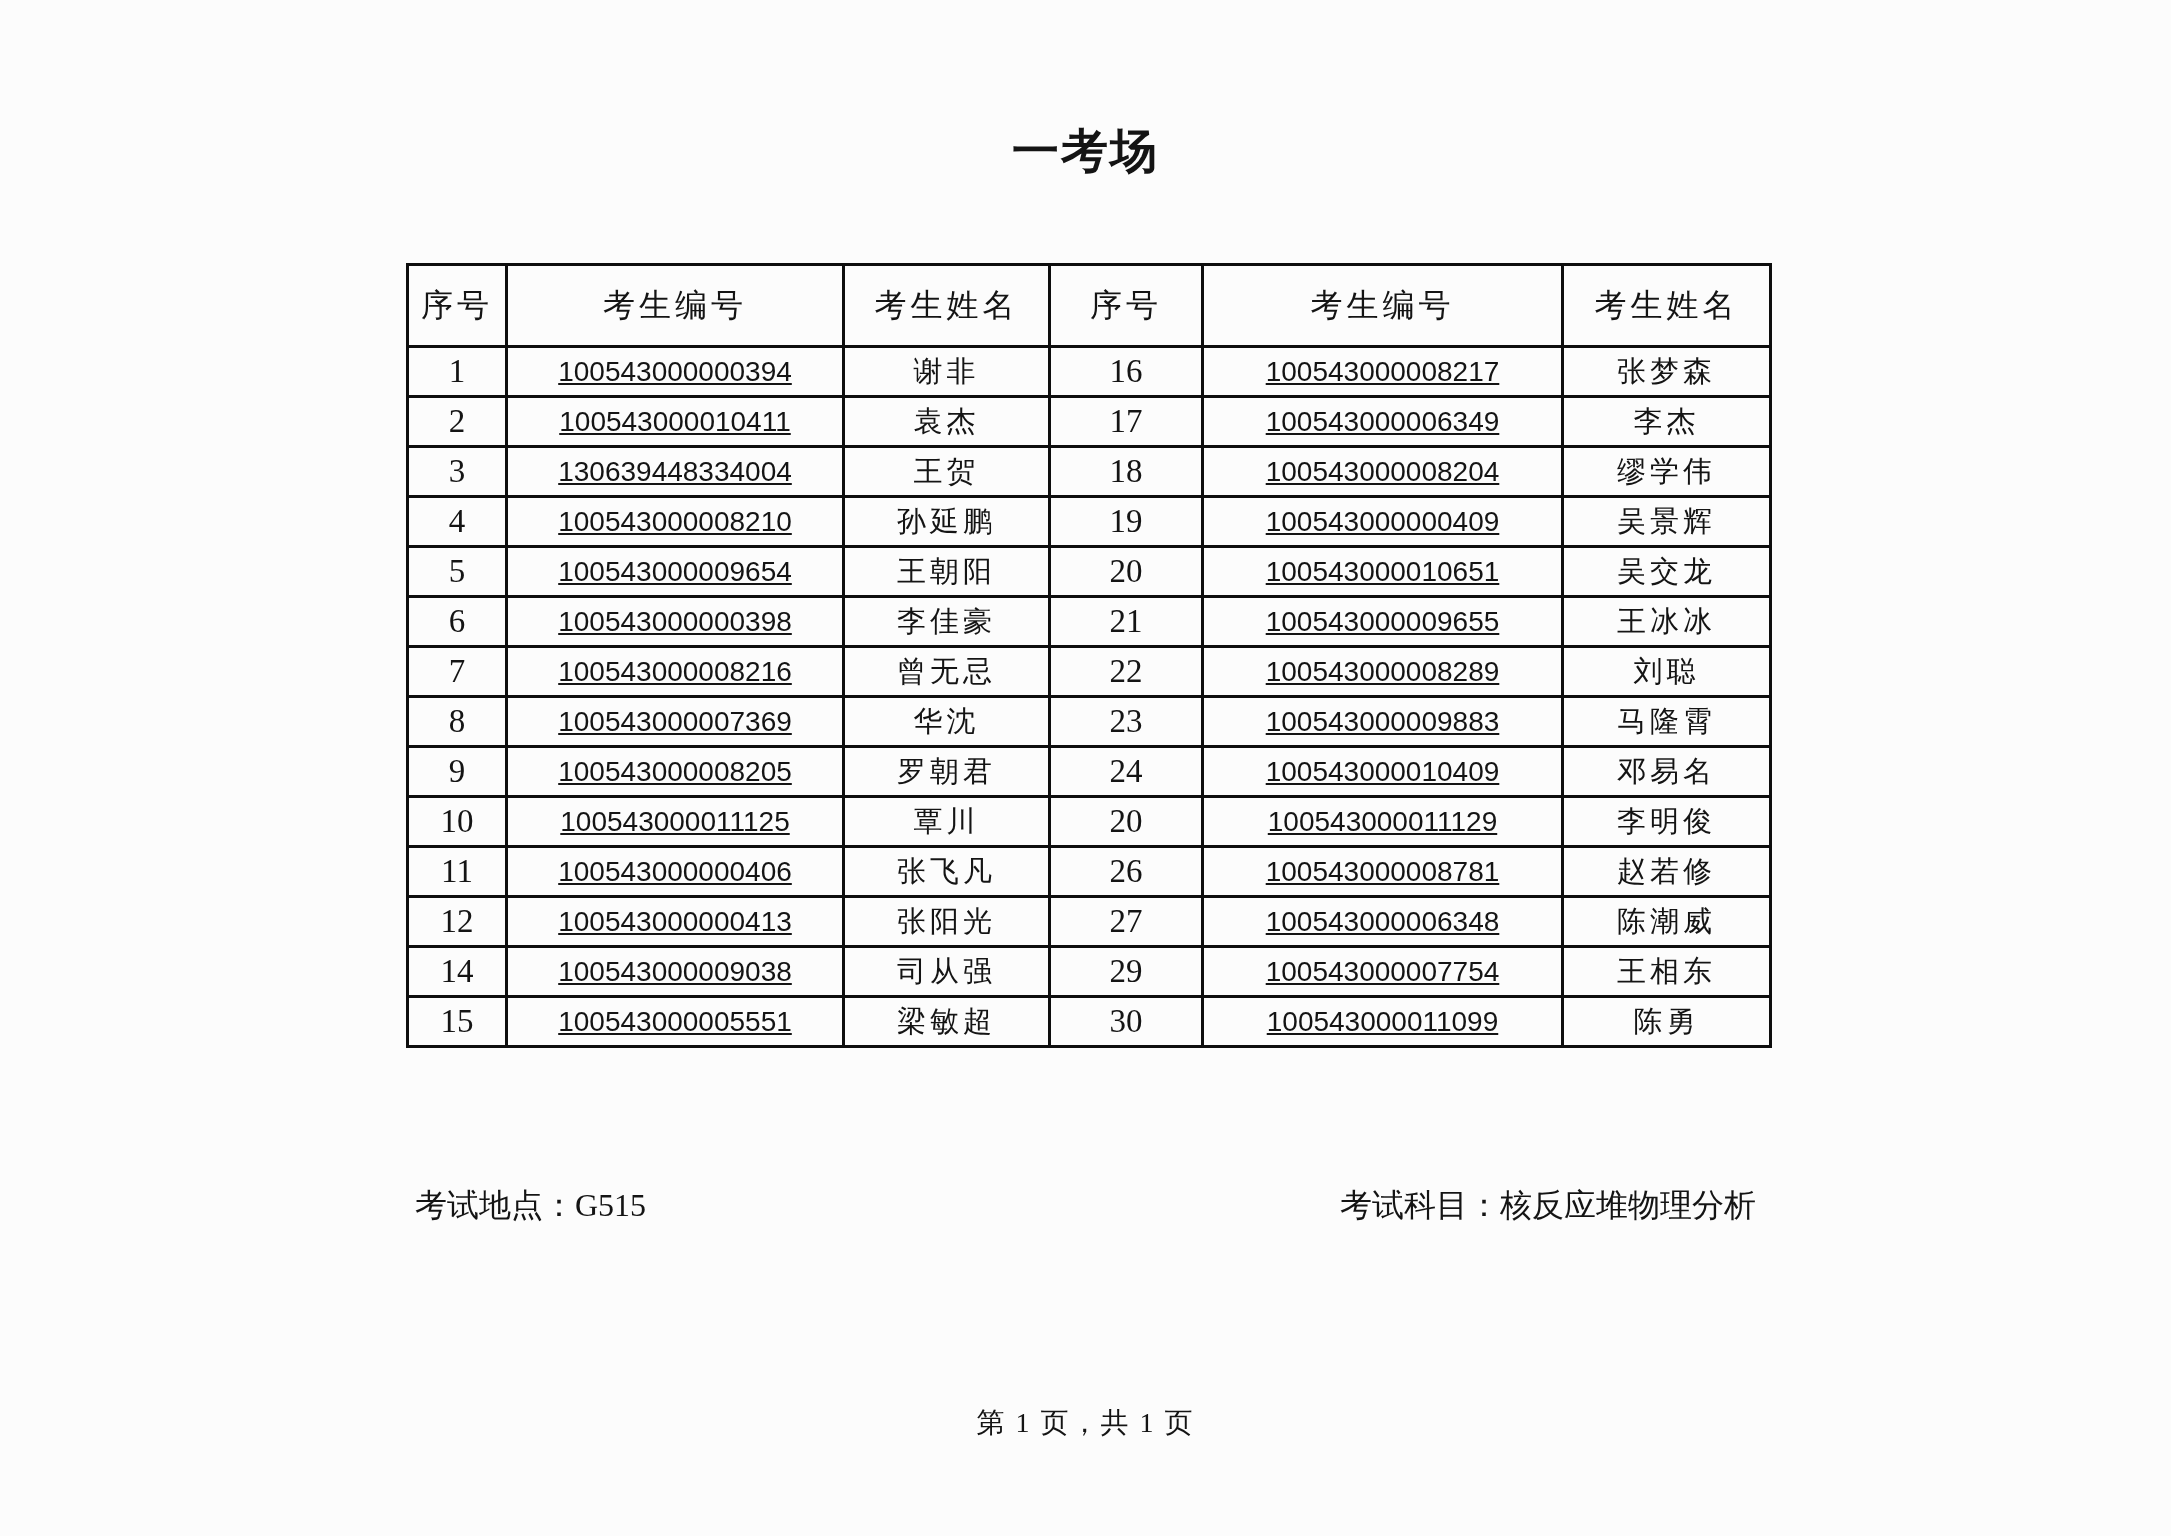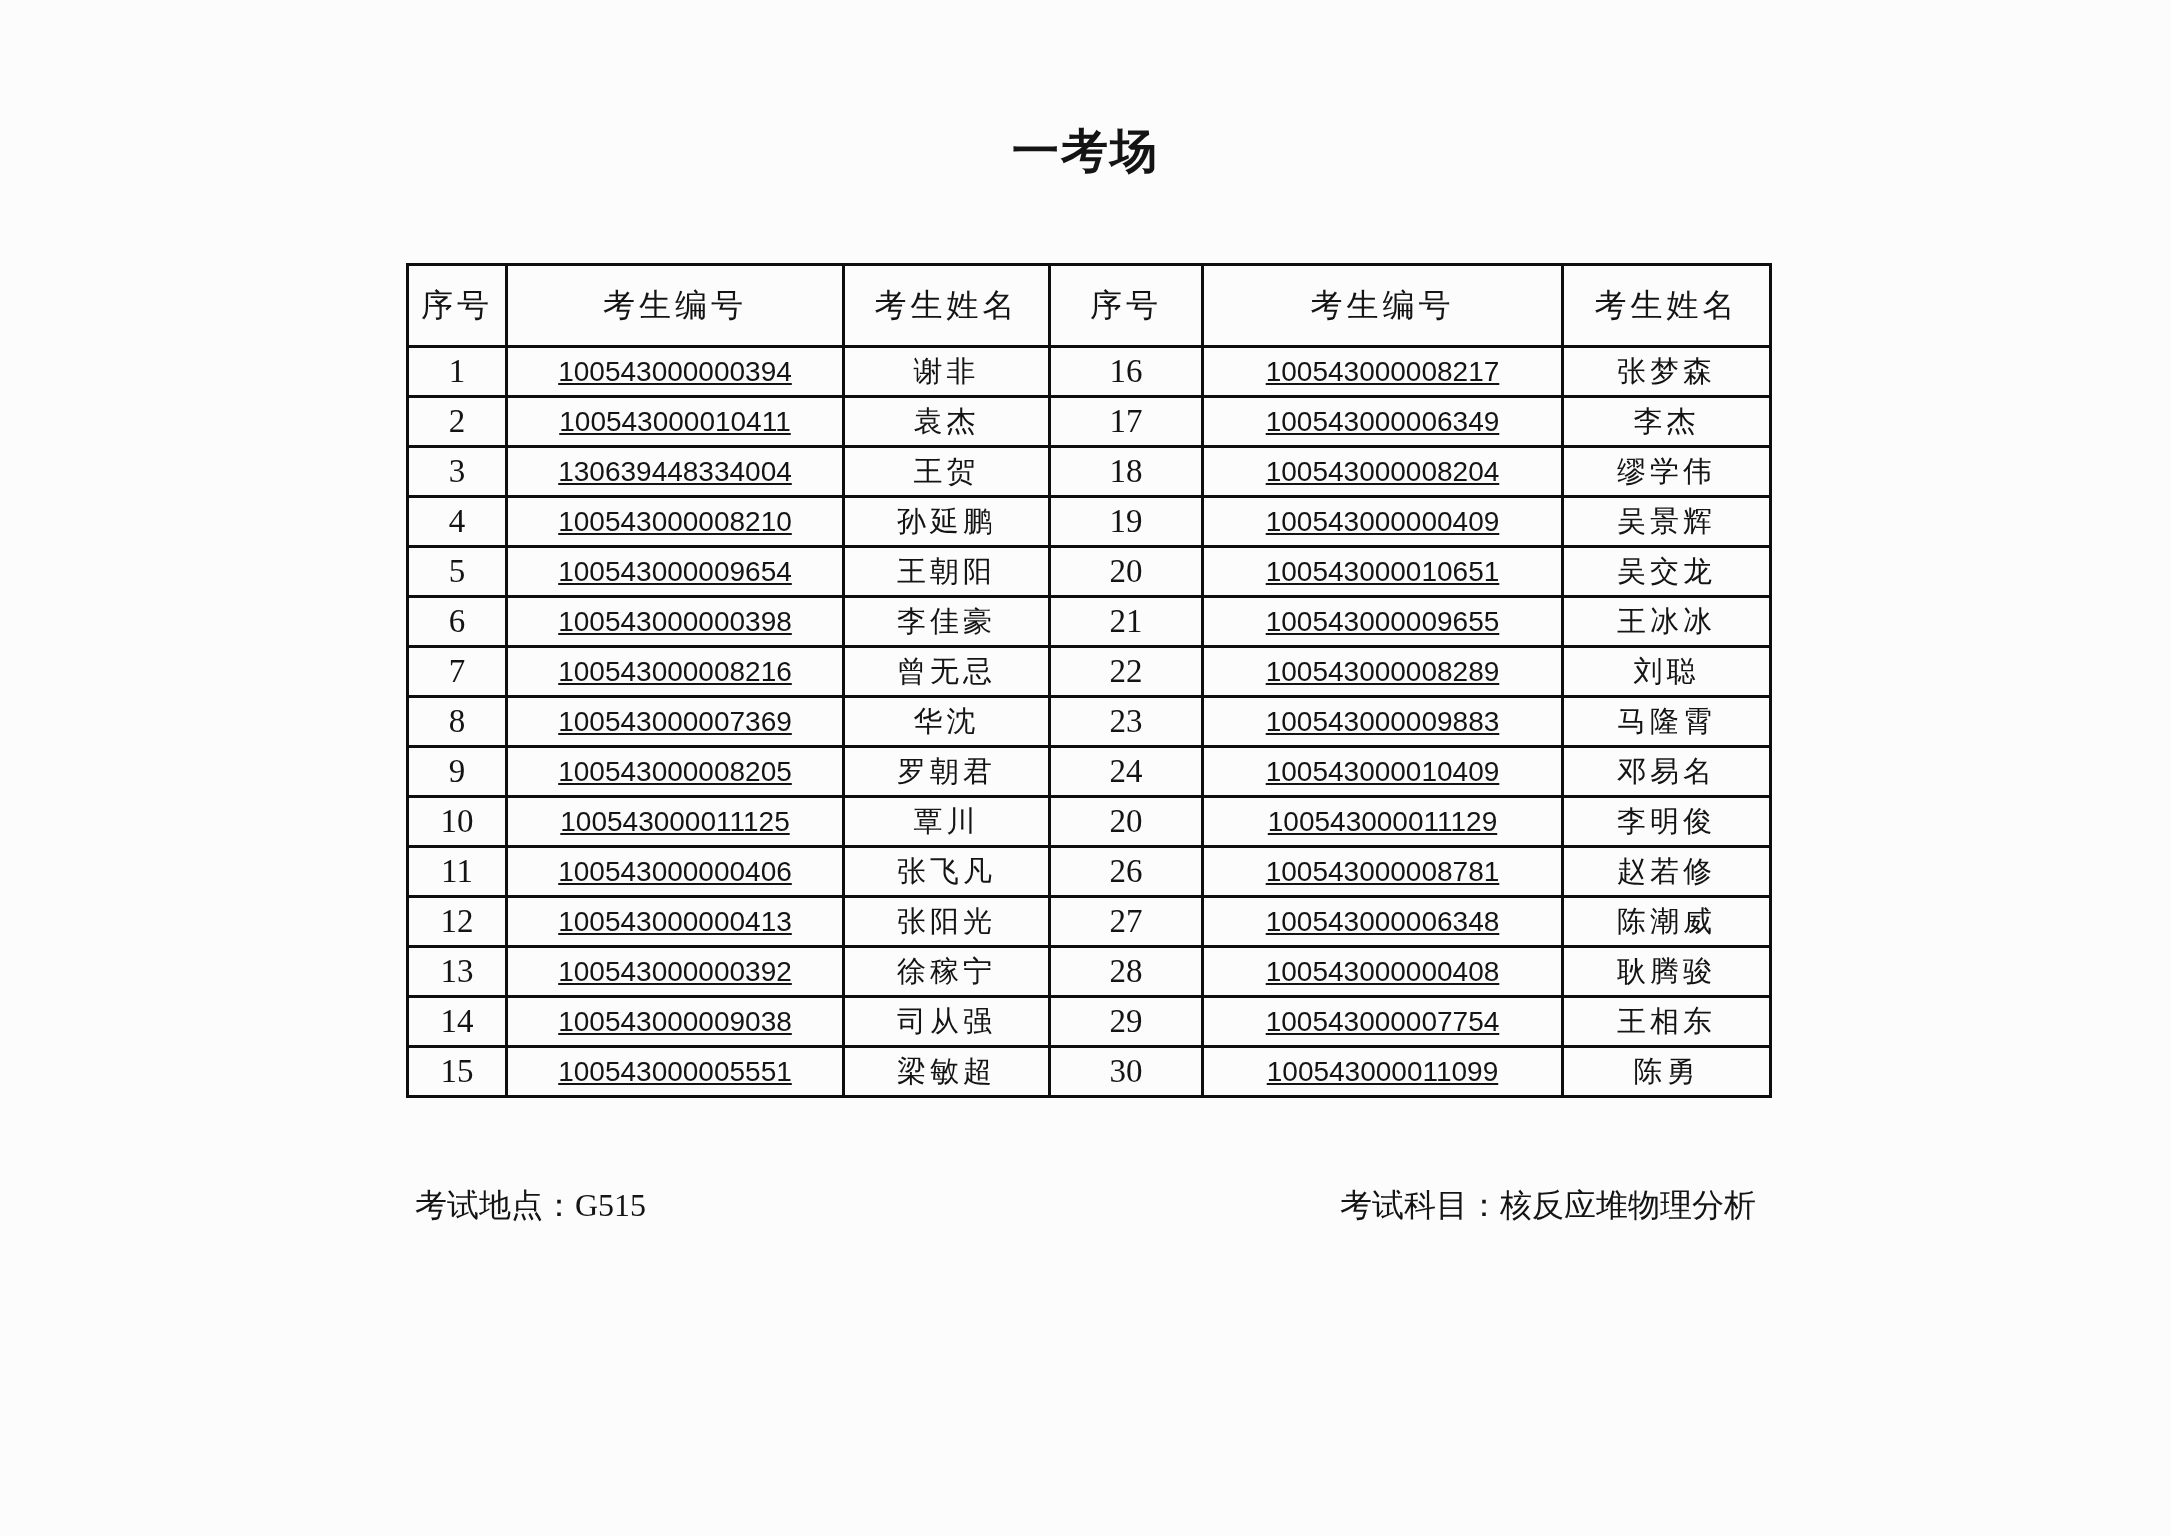--- a/index.html
+++ b/index.html
@@ -189,28 +189,20 @@
         </tr>
         <tr>
           <td class="seq-col">12</td>
           <td class="id-col">100543000000413</td>
           <td class="name-col">张阳光</td>
           <td class="seq-col">27</td>
           <td class="id-col">100543000006348</td>
           <td class="name-col">陈潮威</td>
         </tr>
         <tr>
-          <td class="seq-col">13</td>
-          <td class="id-col">100543000000392</td>
-          <td class="name-col">徐稼宁</td>
-          <td class="seq-col">28</td>
-          <td class="id-col">100543000000408</td>
-          <td class="name-col">耿腾骏</td>
-        </tr>
-        <tr>
           <td class="seq-col">14</td>
           <td class="id-col">100543000009038</td>
           <td class="name-col">司从强</td>
           <td class="seq-col">29</td>
           <td class="id-col">100543000007754</td>
           <td class="name-col">王相东</td>
         </tr>
         <tr>
           <td class="seq-col">15</td>
           <td class="id-col">100543000005551</td>
@@ -220,14 +212,15 @@
           <td class="name-col">陈勇</td>
         </tr>
       </tbody>
   </table>
 
   <div class="exam-info">
     <span>考试地点：G515</span>
     <span>考试科目：核反应堆物理分析</span>
   </div>
 
+  <div class="page-num">第 1 页，共 1 页</div>
 
 </div>
 
 </body></html>

